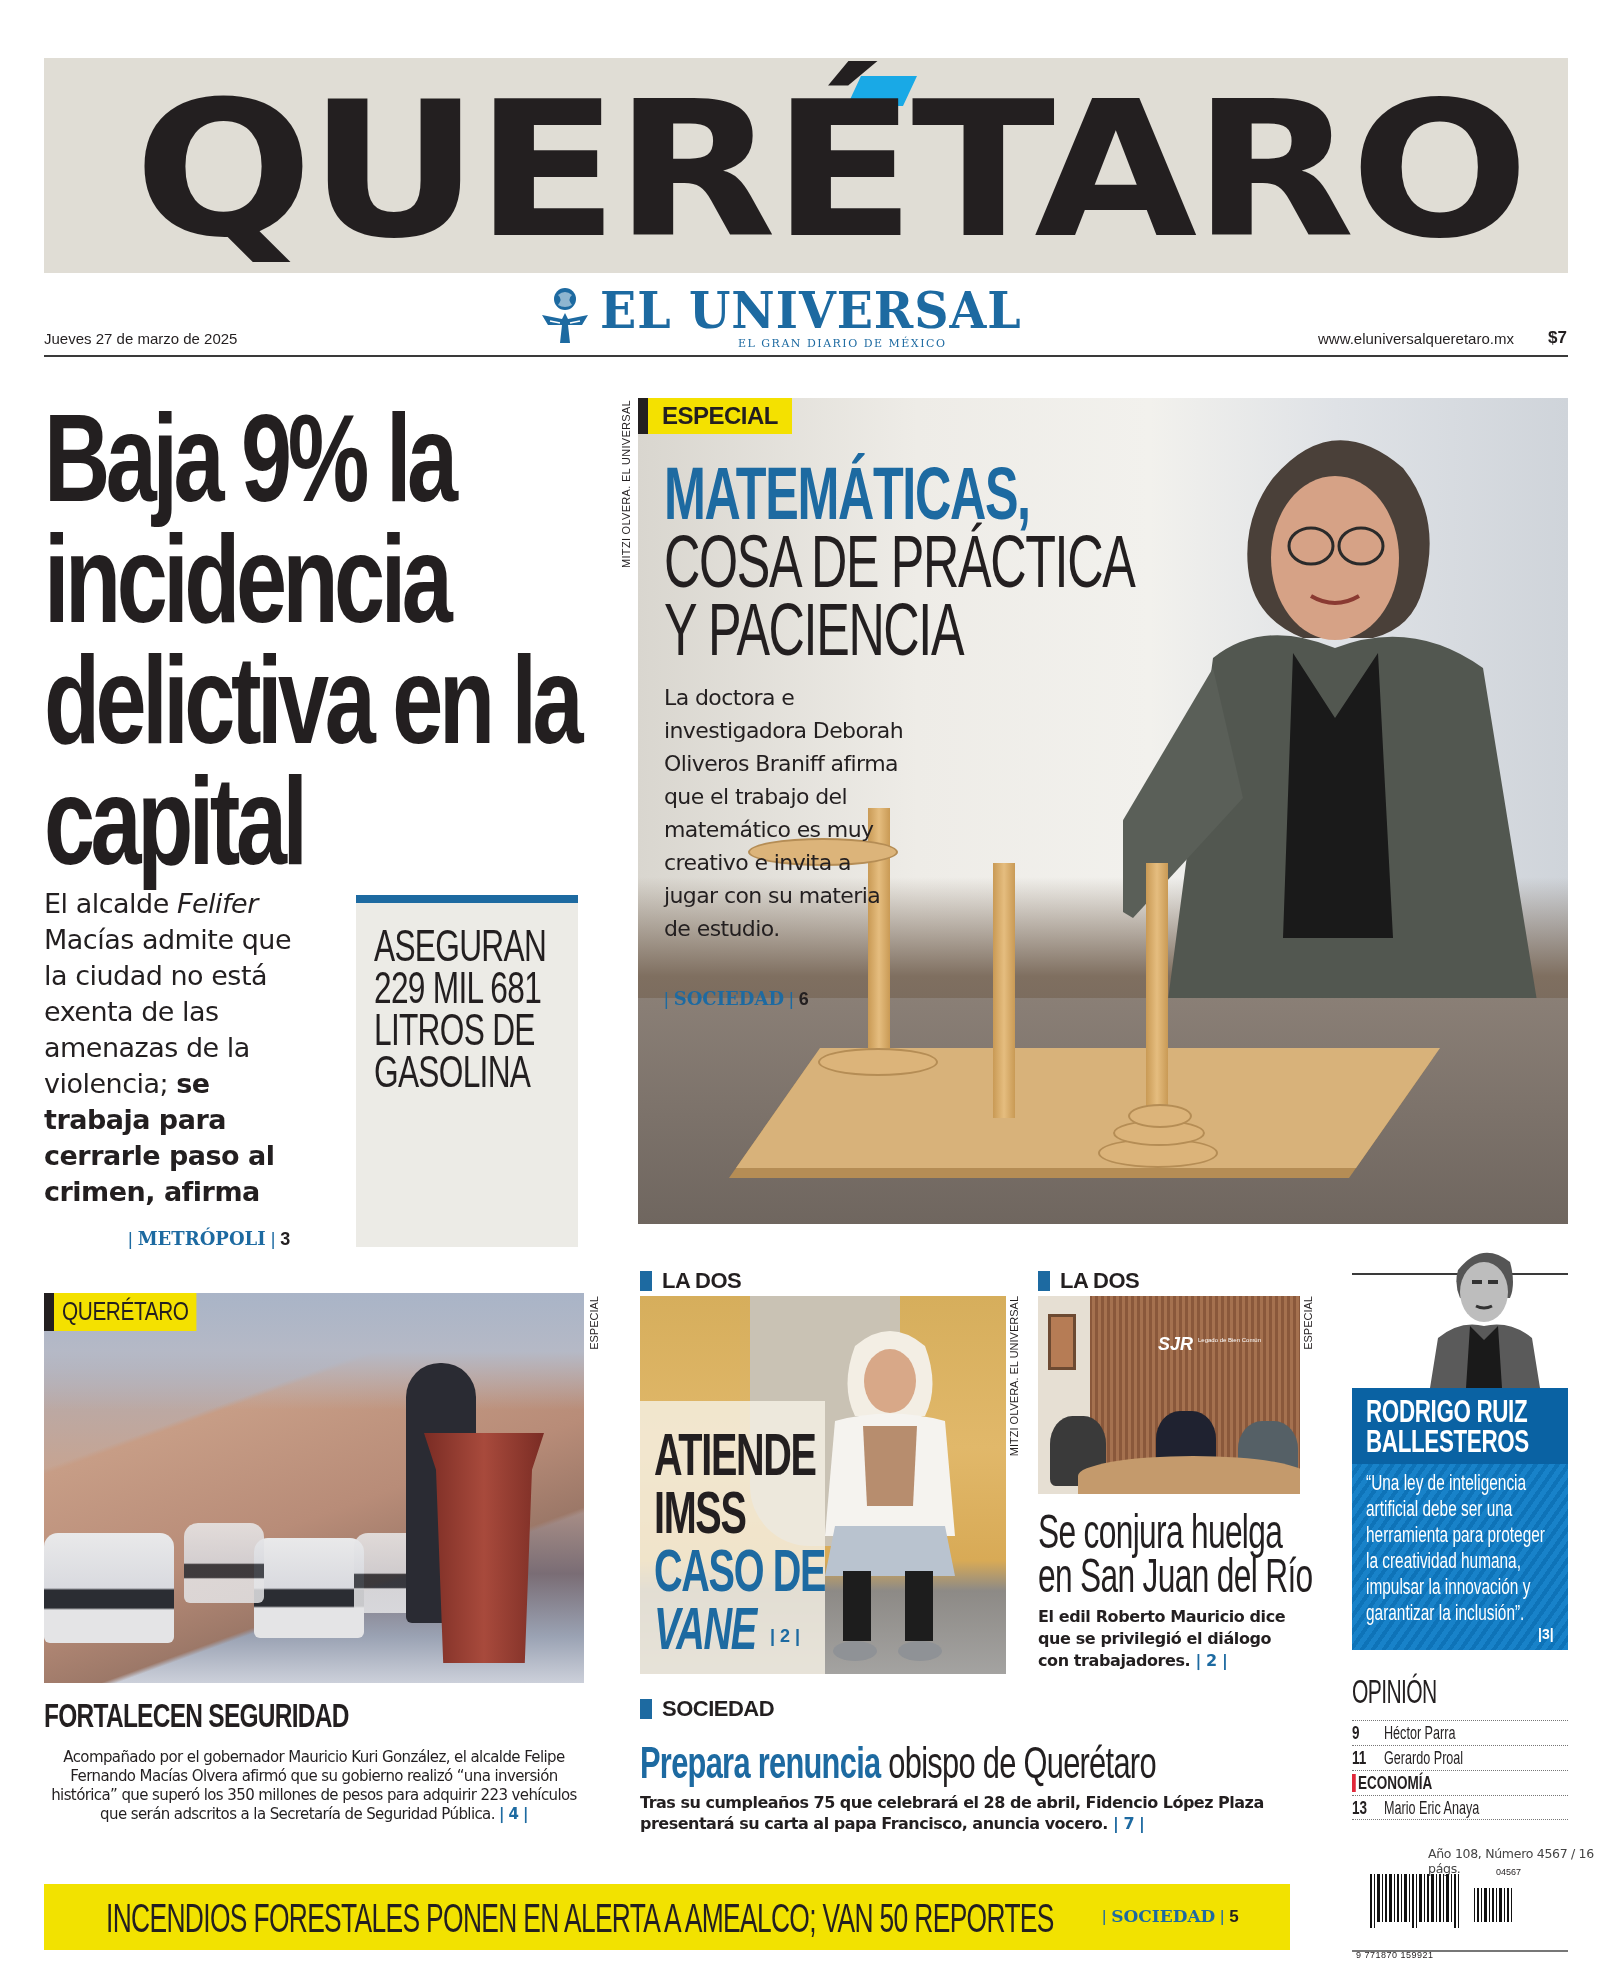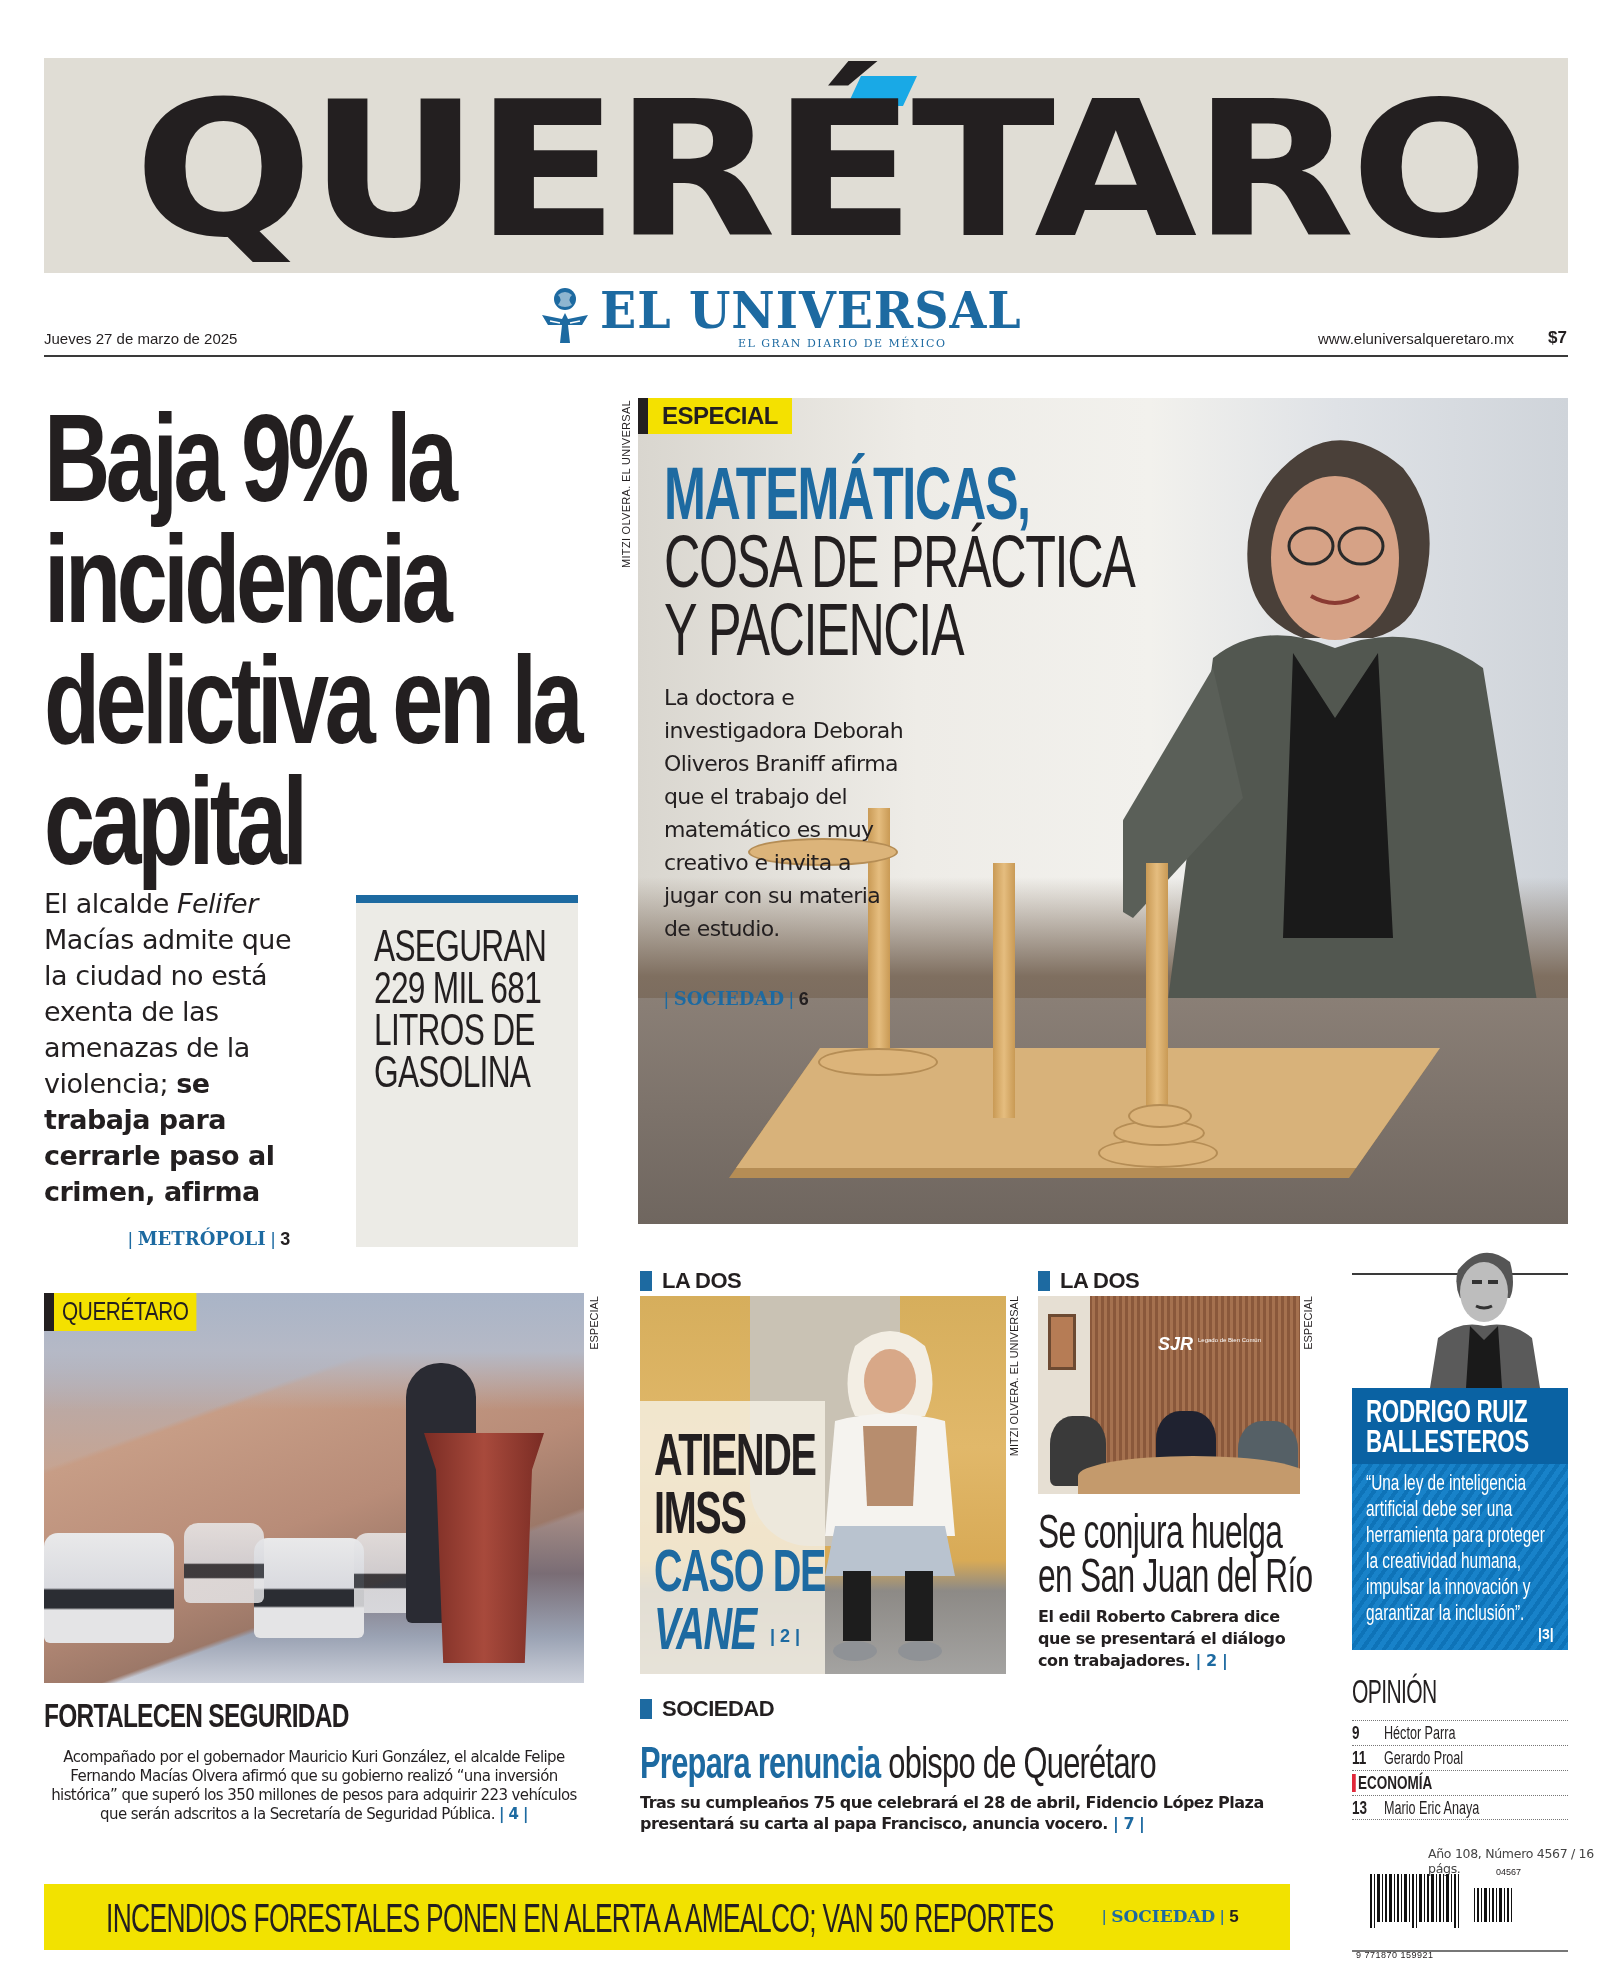--- a/index.html
+++ b/index.html
@@ -261,21 +261,21 @@
   <div id="sjr-frame"></div>
   <div id="sjr-logo">SJR</div>
   <div id="sjr-logo-sub">Legado de Bien Común</div>
   <div class="sjr-person" style="left:12px; top:120px; width:56px; height:70px; background:#3a3a3a;"></div>
   <div class="sjr-person" style="left:118px; top:115px; width:60px; height:70px; background:#1f2230;"></div>
   <div class="sjr-person" style="left:200px; top:125px; width:60px; height:70px; background:#556066;"></div>
   <div id="sjr-table"></div>
 </div>
 <div id="photo-credit-4" class="abs">ESPECIAL</div>
 <div id="sjr-head" class="abs">Se conjura huelga en San Juan del Río</div>
-<div id="sjr-deck" class="abs"><span>El edil Roberto Cabrera dice que se presentará el diálogo con trabajadores.</span> <span class="ref-inline">| 2 |</span></div>
+<div id="sjr-deck" class="abs"><span>El edil Roberto Mauricio dice que se privilegió el diálogo con trabajadores.</span> <span class="ref-inline">| 2 |</span></div>
 
 <div id="sociedad-tag" class="abs section-tag">
     <span class="sq"></span>
     <span>SOCIEDAD</span>
   </div>
 <div id="obispo-head" class="abs"><span class="blue">Prepara renuncia</span><span class="rest"> obispo de Querétaro</span></div>
 <div id="obispo-deck" class="abs"><span>Tras su cumpleaños 75 que celebrará el 28 de abril, Fidencio López Plaza presentará su carta al papa Francisco, anuncia vocero.</span> <span class="ref-inline">| 7 |</span></div>
 
 <div id="banner" class="abs">
   <div id="banner-text">INCENDIOS FORESTALES PONEN EN ALERTA A AMEALCO; VAN 50 REPORTES</div>

